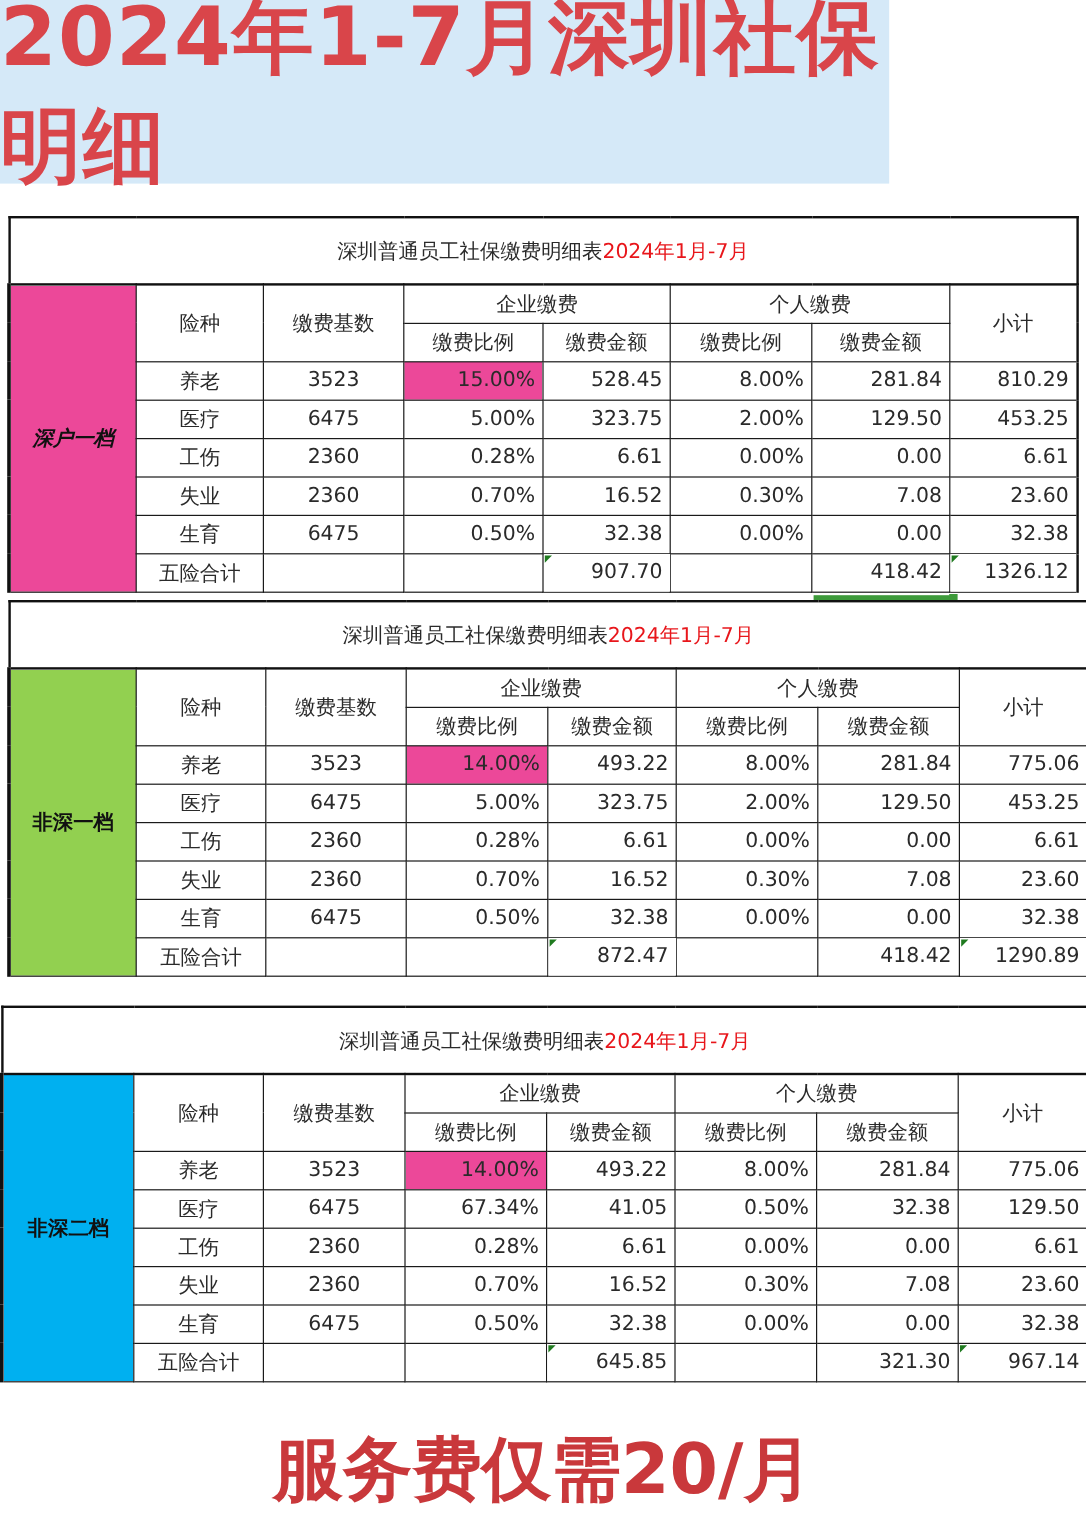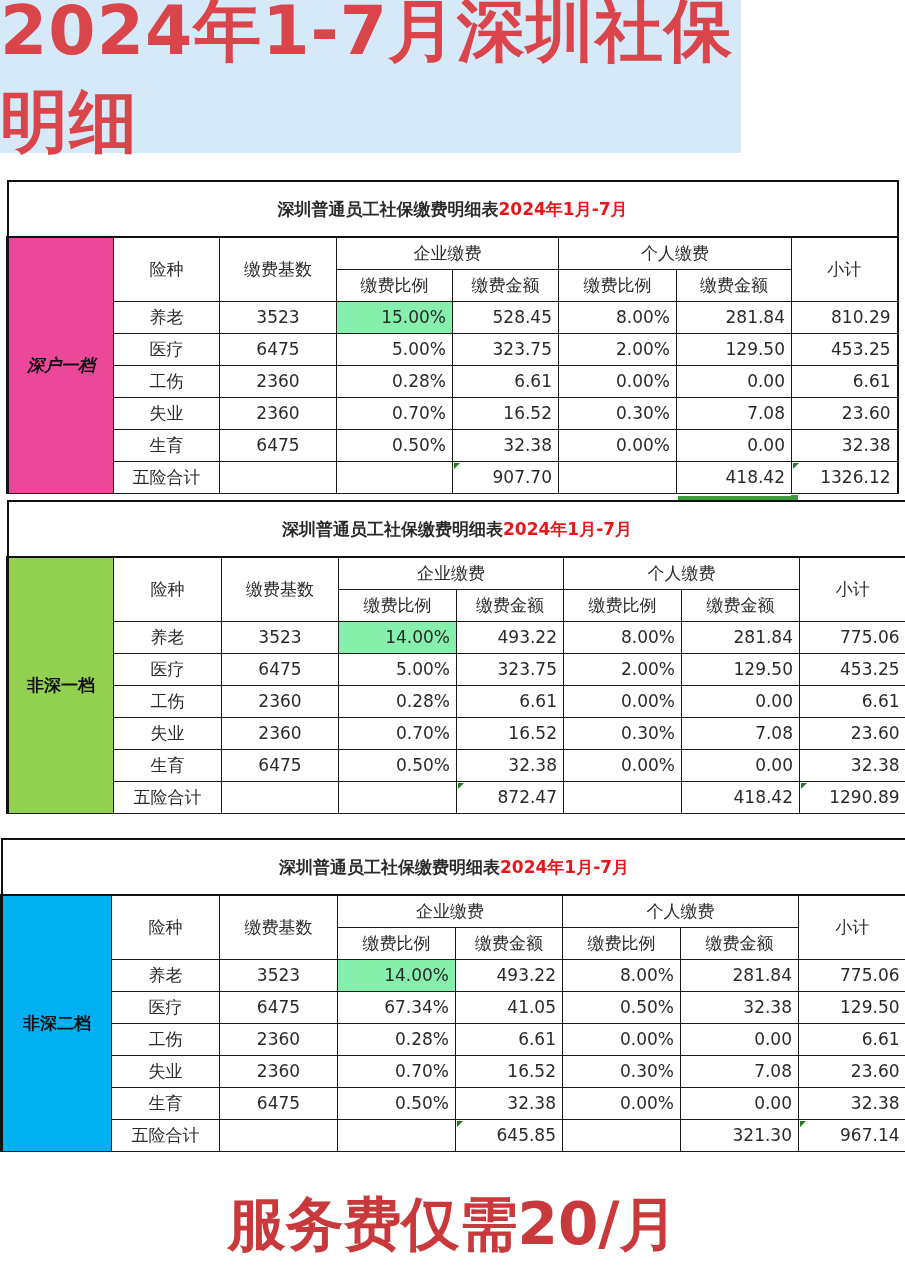--- a/index.html
+++ b/index.html
@@ -19,28 +19,28 @@
   .sheet { position: absolute; background: #fff; }
   .sheet table {
     border-collapse: collapse; table-layout: fixed; width: 100%;
     font-family: "DejaVu Sans", sans-serif; font-size: 17px; color: #2a2a2a;
   }
   .sheet td {
     border: 1.5px solid #1a1a1a; height: 32px; padding: 0 6px;
     text-align: center; white-space: nowrap; overflow: hidden; background: #fff;
   }
   .sheet td.title-cell {
-    height: 56px; font-weight: bold; font-size: 17px; border: 2px solid #111;
+    height: 56px; font-weight: normal; font-size: 17px; border: 2px solid #111;
   }
   .title-red { color: #e8161b; }
   .sheet td.cat {
     font-weight: bold; font-size: 17px; color: #111; border-left: 3px solid #111;
   }
   .sheet td.num { text-align: right; padding-right: 6px; }
-  .sheet td.hl { background: #86efac; }
+  .sheet td.hl { background: #ec4899; }
   .sheet td.last-col { border-right: 2.5px solid #111; }
   .tri { position: relative; }
   .tri::before {
     content: ""; position: absolute; left: 1px; top: 1px;
     border-top: 6px solid #1f7a1f; border-right: 6px solid transparent;
   }
   .sel-bar {
     position: absolute; height: 4px; background: #3d9a3a;
   }
   .sel-handle {

